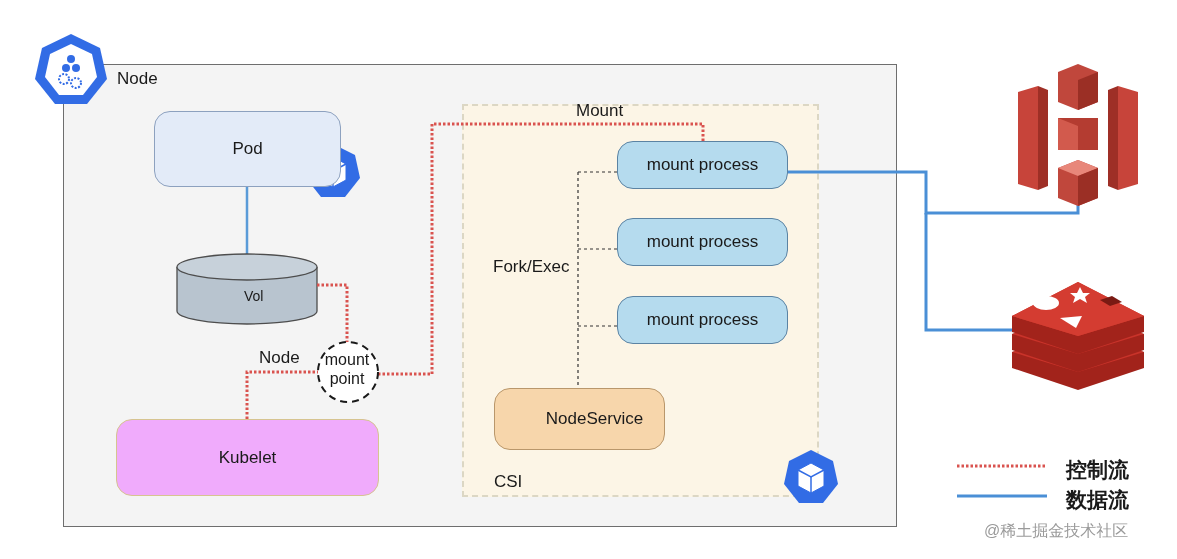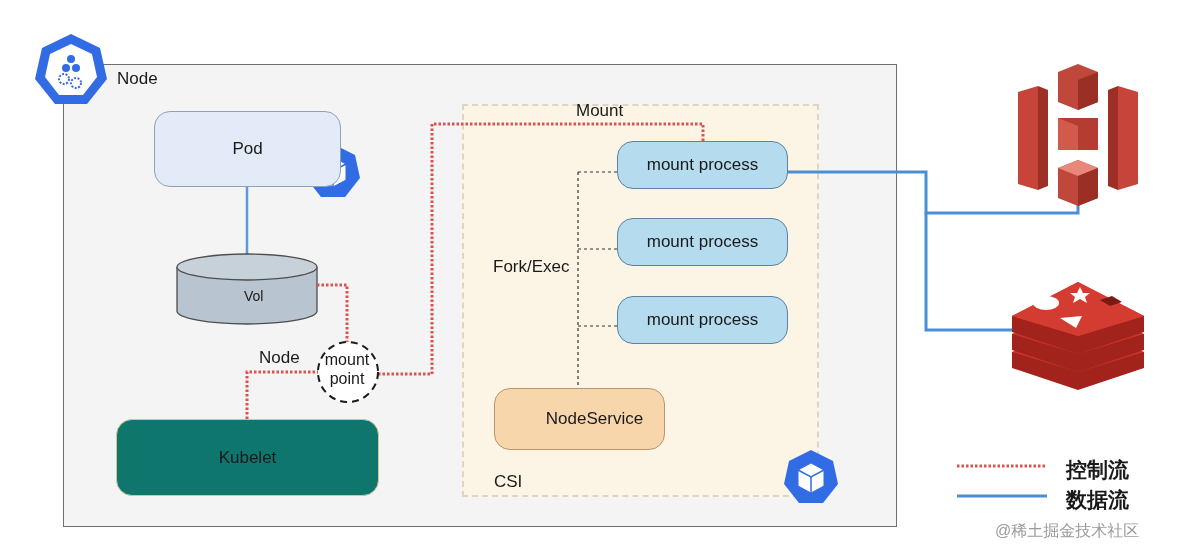--- a/index.html
+++ b/index.html
@@ -6,38 +6,38 @@
   body { width: 1177px; height: 559px; position: relative; overflow: hidden;
          font-family: "Liberation Sans", sans-serif; color: #1a1a1a; }
   .abs { position: absolute; }
   #node-frame { left: 63px; top: 64px; width: 834px; height: 463px;
                 background: #f4f4f4; border: 1px solid #6e6e6e; box-sizing: border-box; }
   #csi-frame { left: 462px; top: 104px; width: 357px; height: 393px;
                background: #fcf5e6; border: 2px dashed #dcd7c4; box-sizing: border-box; }
   .box { position: absolute; display: flex; align-items: center; justify-content: center;
          font-size: 17px; box-sizing: border-box; border-radius: 16px; }
   #pod-box { left: 154px; top: 111px; width: 187px; height: 76px; background: #e3ebf8; border: 1px solid #8da1bf; }
-  #kubelet-box { left: 116px; top: 419px; width: 263px; height: 77px; background: #0f766e; border: 1px solid #d6c490; }
+  #kubelet-box { left: 116px; top: 419px; width: 263px; height: 77px; background: #f0abfc; border: 1px solid #d6c490; }
   .mp-box { left: 617px; width: 171px; height: 48px; background: #b5dbee; border: 1px solid #5b83a3; }
   #mp1 { top: 141px; }
   #mp2 { top: 218px; }
   #mp3 { top: 296px; }
   #nodeservice-box { left: 494px; top: 388px; width: 171px; height: 62px; background: #f7d6ab; border: 1px solid #b9976b; padding-left: 30px; }
   .label { position: absolute; font-size: 17px; white-space: nowrap; }
   #node-label { left: 117px; top: 69px; }
   #mount-label { left: 576px; top: 101px; }
   #forkexec-label { left: 493px; top: 257px; }
   #bind-label { left: 259px; top: 348px; }
   #csi-label { left: 494px; top: 472px; }
   #vol-label { left: 244px; top: 288px; font-size: 14px; }
   #mountpoint-label { left: 317px; top: 350px; width: 60px; text-align: center; font-size: 16px; line-height: 19px; }
   .legend-text { position: absolute; font-size: 21px; font-weight: bold; }
   #legend-control { left: 1066px; top: 456px; }
   #legend-data { left: 1066px; top: 486px; }
-  #watermark { left: 984px; top: 521px; font-size: 16px; color: #9a9a9a; margin-left: 11px; }
+  #watermark { left: 984px; top: 521px; font-size: 16px; color: #9a9a9a; }
   svg.overlay { position: absolute; left: 0; top: 0; }
 </style>
 </head>
 <body>
 
 <div id="node-frame" class="abs"></div>
 <div id="csi-frame" class="abs"></div>
 
 <svg class="overlay" width="1177" height="559">
 

